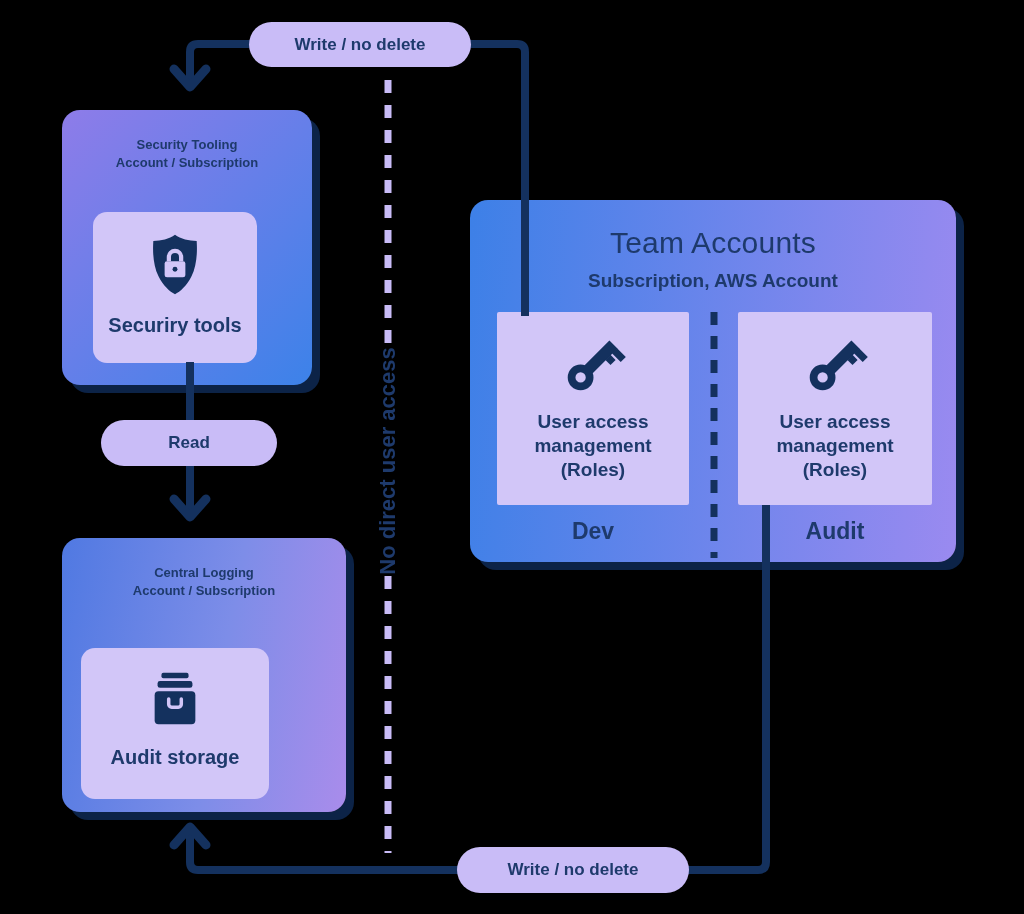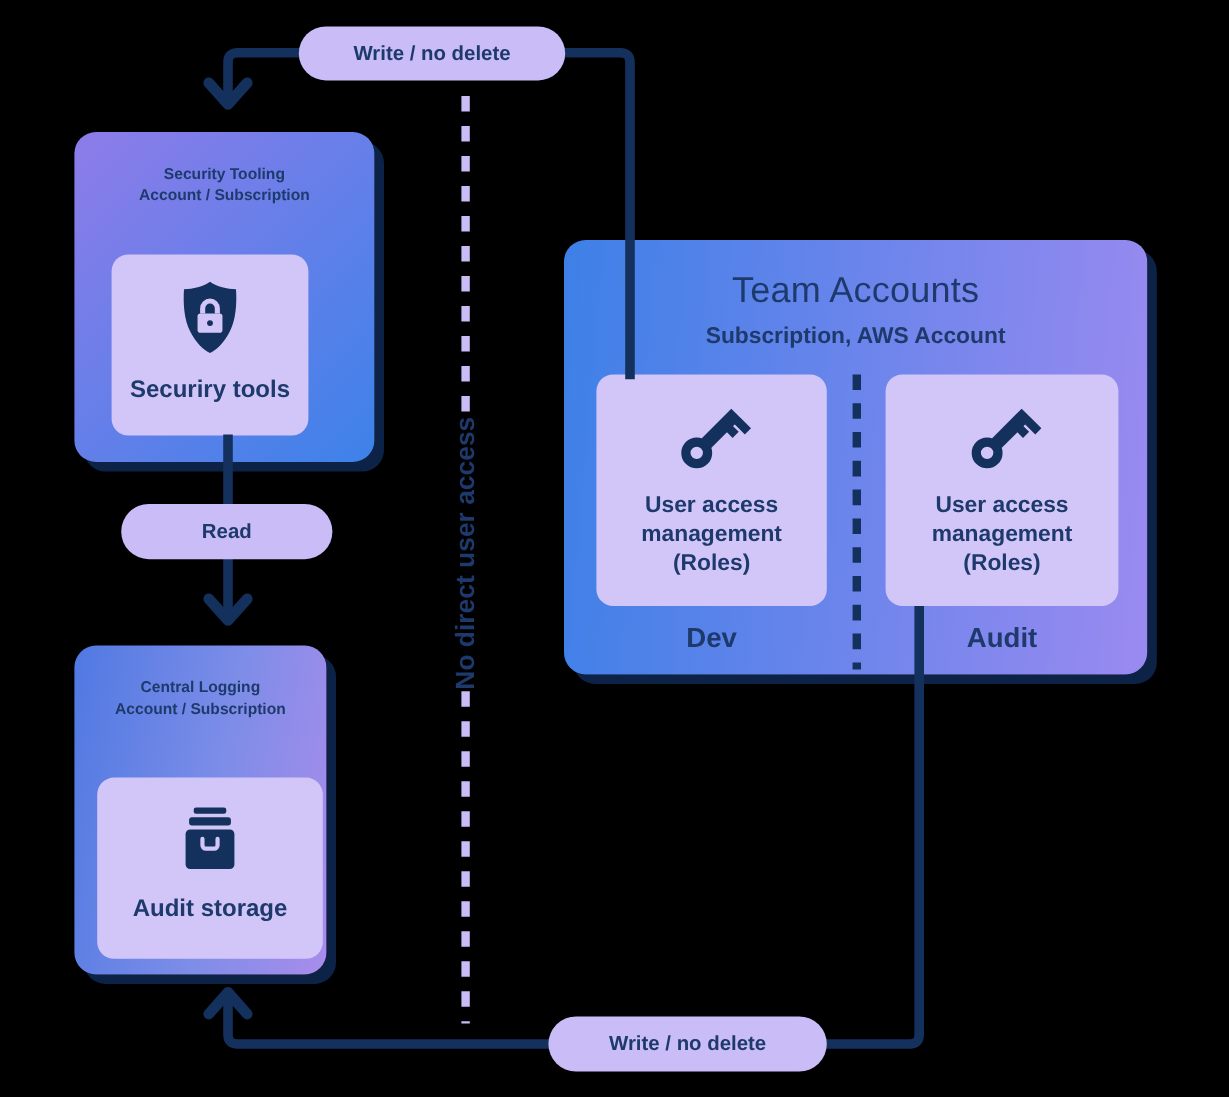--- a/index.html
+++ b/index.html
@@ -11,41 +11,41 @@
   }
   *{margin:0;padding:0;box-sizing:border-box;}
   html,body{background:#000;}
   body{font-family:"Liberation Sans", sans-serif;}
   .canvas{position:relative;width:1024px;height:914px;background:#000;overflow:hidden;}
 
   
   .gbox{position:absolute;border-radius:18px;box-shadow:8px 8px 0 var(--shadow);}
   .security-box{left:62px;top:110px;width:250px;height:275px;
     background:linear-gradient(135deg,#8e7ce9 0%,#3c82e9 100%);}
-  .logging-box{left:62px;top:538px;width:210px;height:274px;
+  .logging-box{left:62px;top:538px;width:284px;height:274px;
     background:linear-gradient(100deg,#5079e2 0%,#7d8de8 55%,#a98ceb 100%);}
   .team-box{left:470px;top:200px;width:486px;height:362px;
     background:linear-gradient(95deg,#3d80e7 0%,#9a8af0 100%);}
 
   .box-title{position:absolute;left:0;right:0;top:26px;text-align:center;
     color:var(--navy-text);font-size:13px;font-weight:700;line-height:1.35;}
 
   .inner-card{position:absolute;background:var(--card);border-radius:14px;
     display:flex;flex-direction:column;align-items:center;}
   .security-box .inner-card{left:31px;top:102px;width:164px;height:151px;}
   .logging-box .inner-card{left:19px;top:89px;width:188px;height:151px;margin-top:21px;}
   .inner-card .icn{margin-top:20px;}
   .inner-card .card-label{margin-top:16px;color:var(--navy-text);font-size:20px;font-weight:600;}
 
   .team-title{position:absolute;left:0;right:0;top:26px;text-align:center;
     color:var(--navy-text);font-size:30px;font-weight:400;letter-spacing:.2px;}
   .team-subtitle{position:absolute;left:0;right:0;top:70px;text-align:center;
     color:var(--navy-text);font-size:19px;font-weight:600;}
   .team-card{position:absolute;top:112px;height:193px;background:var(--card);
-    border-radius:14px;display:flex;flex-direction:column;align-items:center;}
+    border-radius:2px;display:flex;flex-direction:column;align-items:center;}
   .team-card.dev{left:27px;width:192px;}
   .team-card.prod{left:268px;width:194px;}
   .team-card .icn{margin-top:20px;}
   .team-card .card-label{margin-top:12px;color:var(--navy-text);font-size:19px;
     font-weight:600;line-height:1.25;text-align:center;max-width:160px;}
   .env-label{position:absolute;top:318px;text-align:center;color:var(--navy-text);
     font-size:23px;font-weight:700;}
   .env-label.dev{left:27px;width:192px;}
   .env-label.prod{left:268px;width:194px;}
 

